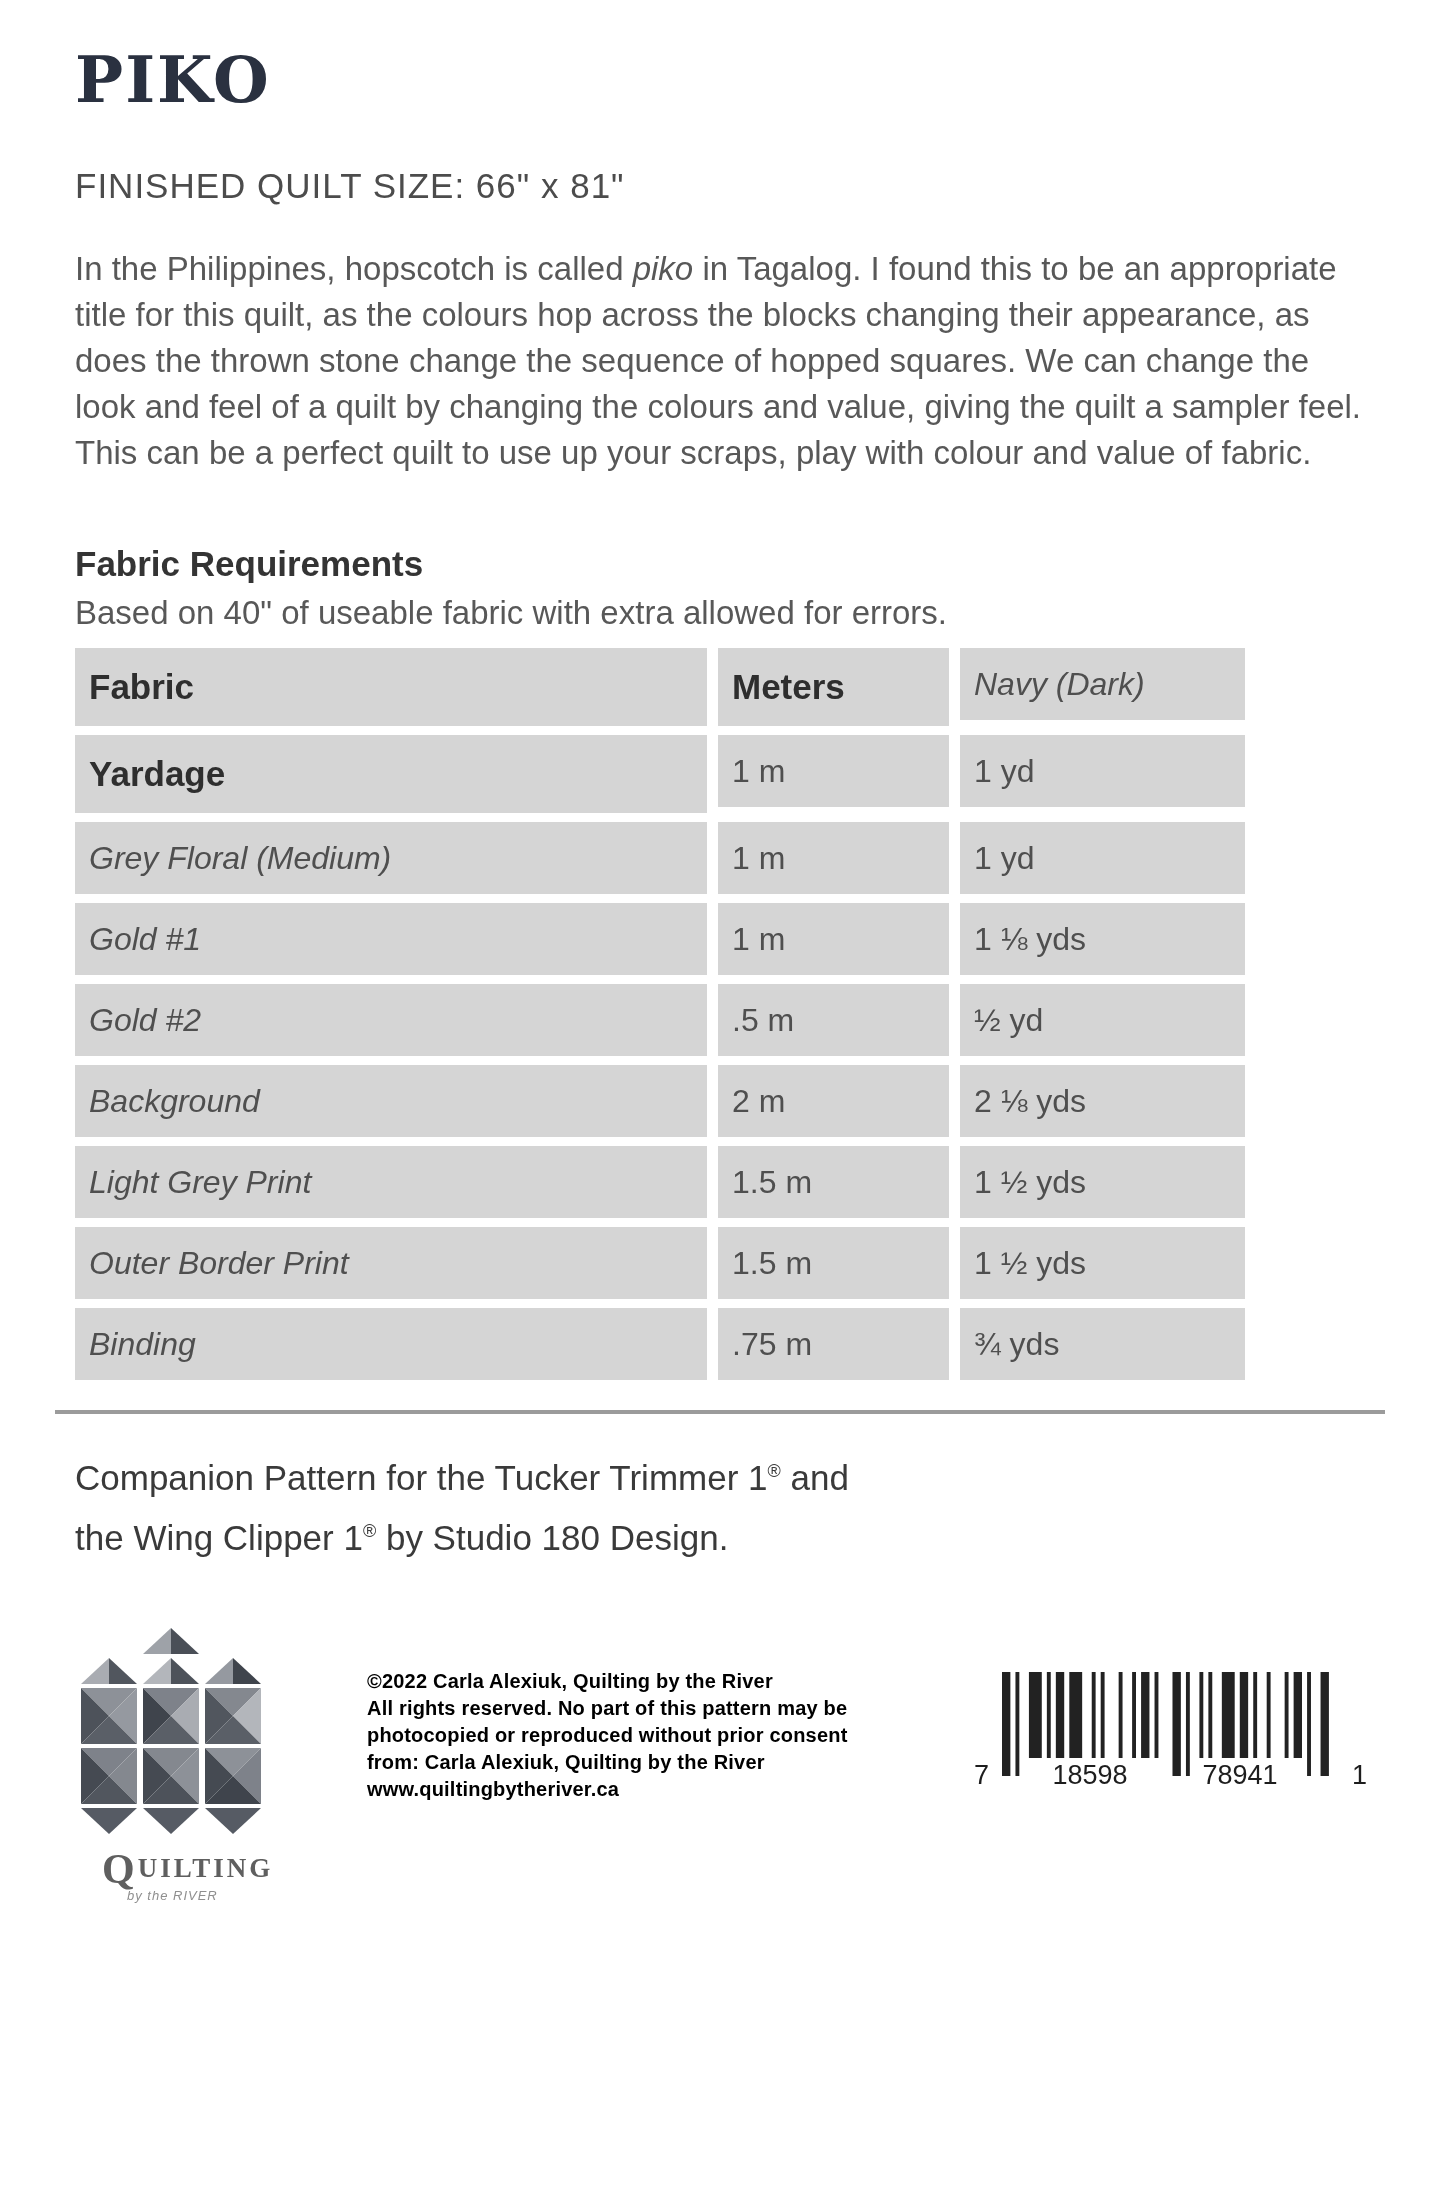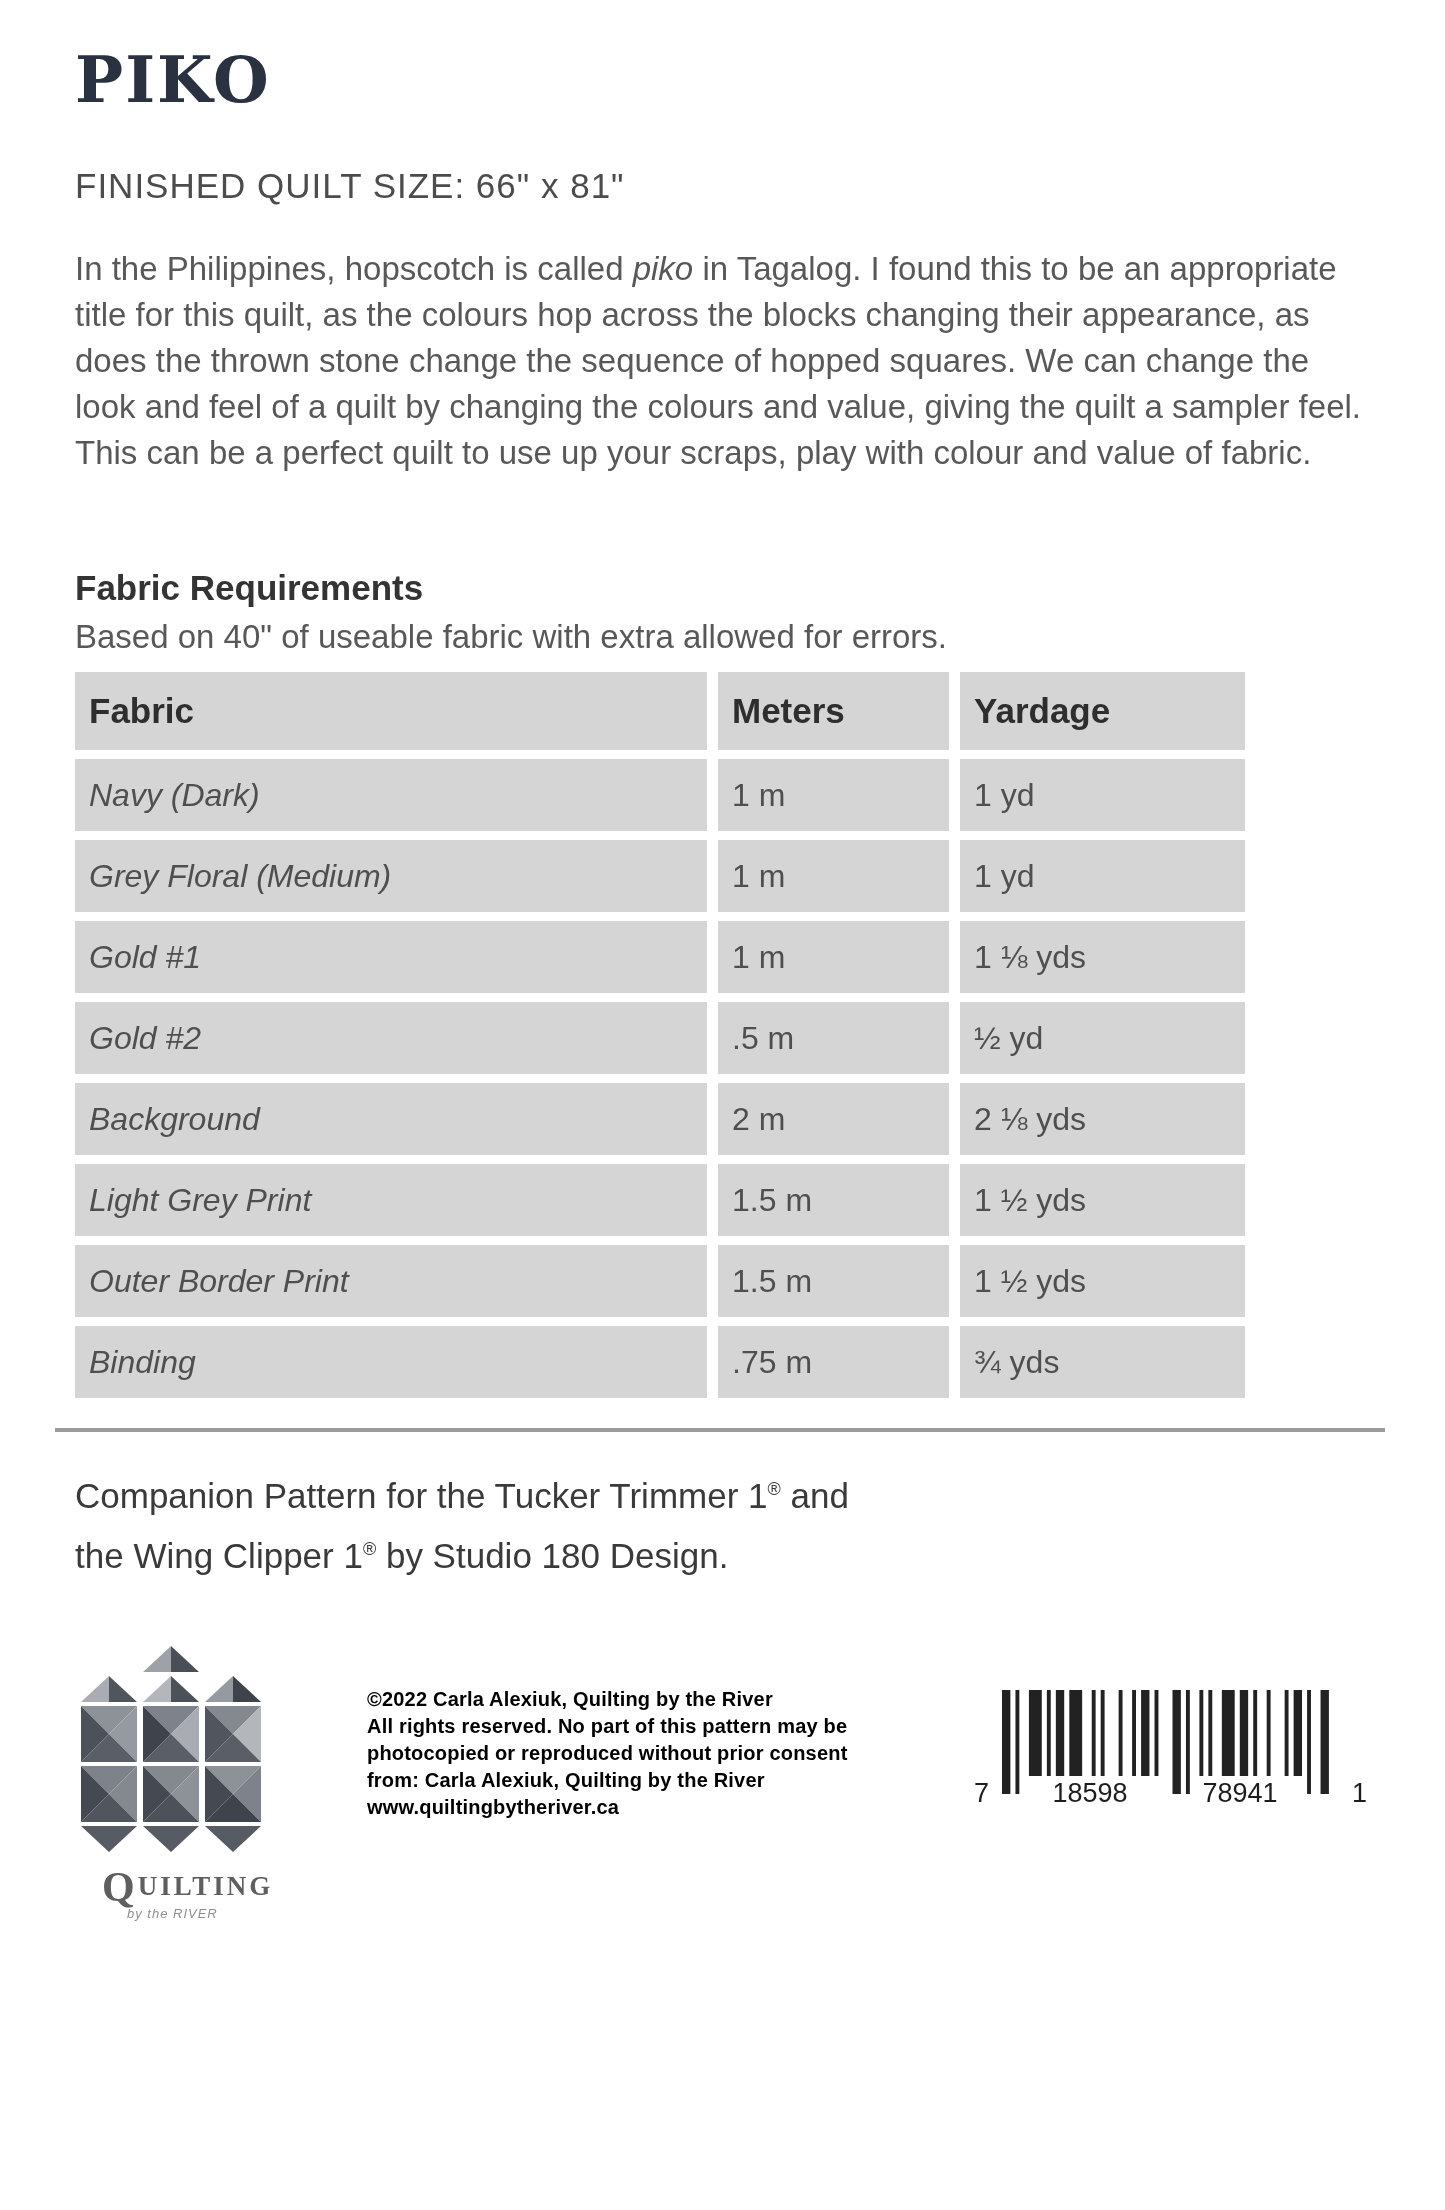--- a/index.html
+++ b/index.html
@@ -7,21 +7,21 @@
         font-family:"Liberation Sans",sans-serif;}
   .content{padding:48px 75px 0 75px;box-sizing:border-box;}
 
   .title{font-family:"DejaVu Serif",serif;font-weight:bold;font-size:64px;line-height:1;
          letter-spacing:2px;color:#2a3140;margin:0;}
   .subtitle{margin-top:54px;font-size:35px;color:#4c4c4c;letter-spacing:1px;}
 
   .intro{margin-top:40px;font-size:33px;line-height:46px;color:#585858;width:1300px;}
   .intro .it{font-style:italic;}
 
-  .section-heading{margin-top:92px;font-size:35px;font-weight:bold;color:#343434;}
+  .section-heading{margin-top:68px;font-size:35px;font-weight:bold;color:#343434;}
   .note{margin-top:10px;font-size:33px;color:#585858;}
 
   .fabric-table{margin-top:16px;display:grid;grid-template-columns:632px 231px 285px;
                 column-gap:11px;row-gap:9px;width:1172px;}
   .cell{background:#d5d5d5;display:flex;align-items:center;padding-left:14px;box-sizing:border-box;}
   .cell.head{height:78px;font-weight:bold;font-size:35px;color:#2e2e2e;}
   .cell.body{height:72px;font-size:32px;color:#4f4f4f;}
   .cell.fabric{font-style:italic;}
 
   .divider{margin-top:30px;margin-left:-20px;width:1330px;height:4px;background:#9b9b9b;}
@@ -55,23 +55,23 @@
     <div class="subtitle">FINISHED QUILT SIZE: 66" x 81"</div>
 
     <p class="intro"><span>In the Philippines, hopscotch is called </span><span class="it">piko</span><span> in Tagalog. I found this to be an appropriate title for this quilt, as the colours hop across the blocks changing their appearance, as does the thrown stone change the sequence of hopped squares. We can change the look and feel of a quilt by changing the colours and value, giving the quilt a sampler feel. This can be a perfect quilt to use up your scraps, play with colour and value of fabric.</span></p>
 
     <div class="section-heading">Fabric Requirements</div>
     <div class="note">Based on 40" of useable fabric with extra allowed for errors.</div>
 
     <div class="fabric-table">
       <div class="cell head">Fabric</div>
       <div class="cell head">Meters</div>
+      <div class="cell body fabric">Navy (Dark)</div>
+
       <div class="cell head">Yardage</div>
-
-      <div class="cell body fabric">Navy (Dark)</div>
       <div class="cell body">1 m</div>
       <div class="cell body">1 yd</div>
 
       <div class="cell body fabric">Grey Floral (Medium)</div>
       <div class="cell body">1 m</div>
       <div class="cell body">1 yd</div>
 
       <div class="cell body fabric">Gold #1</div>
       <div class="cell body">1 m</div>
       <div class="cell body">1 ⅛ yds</div>

